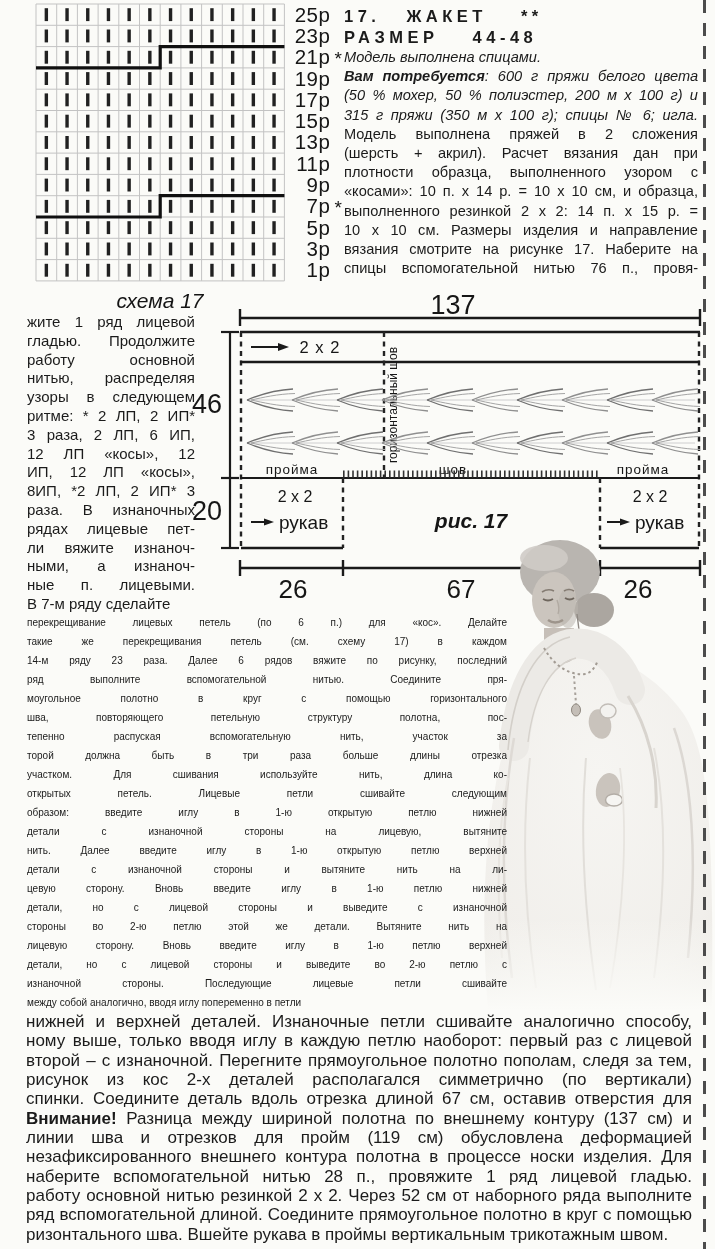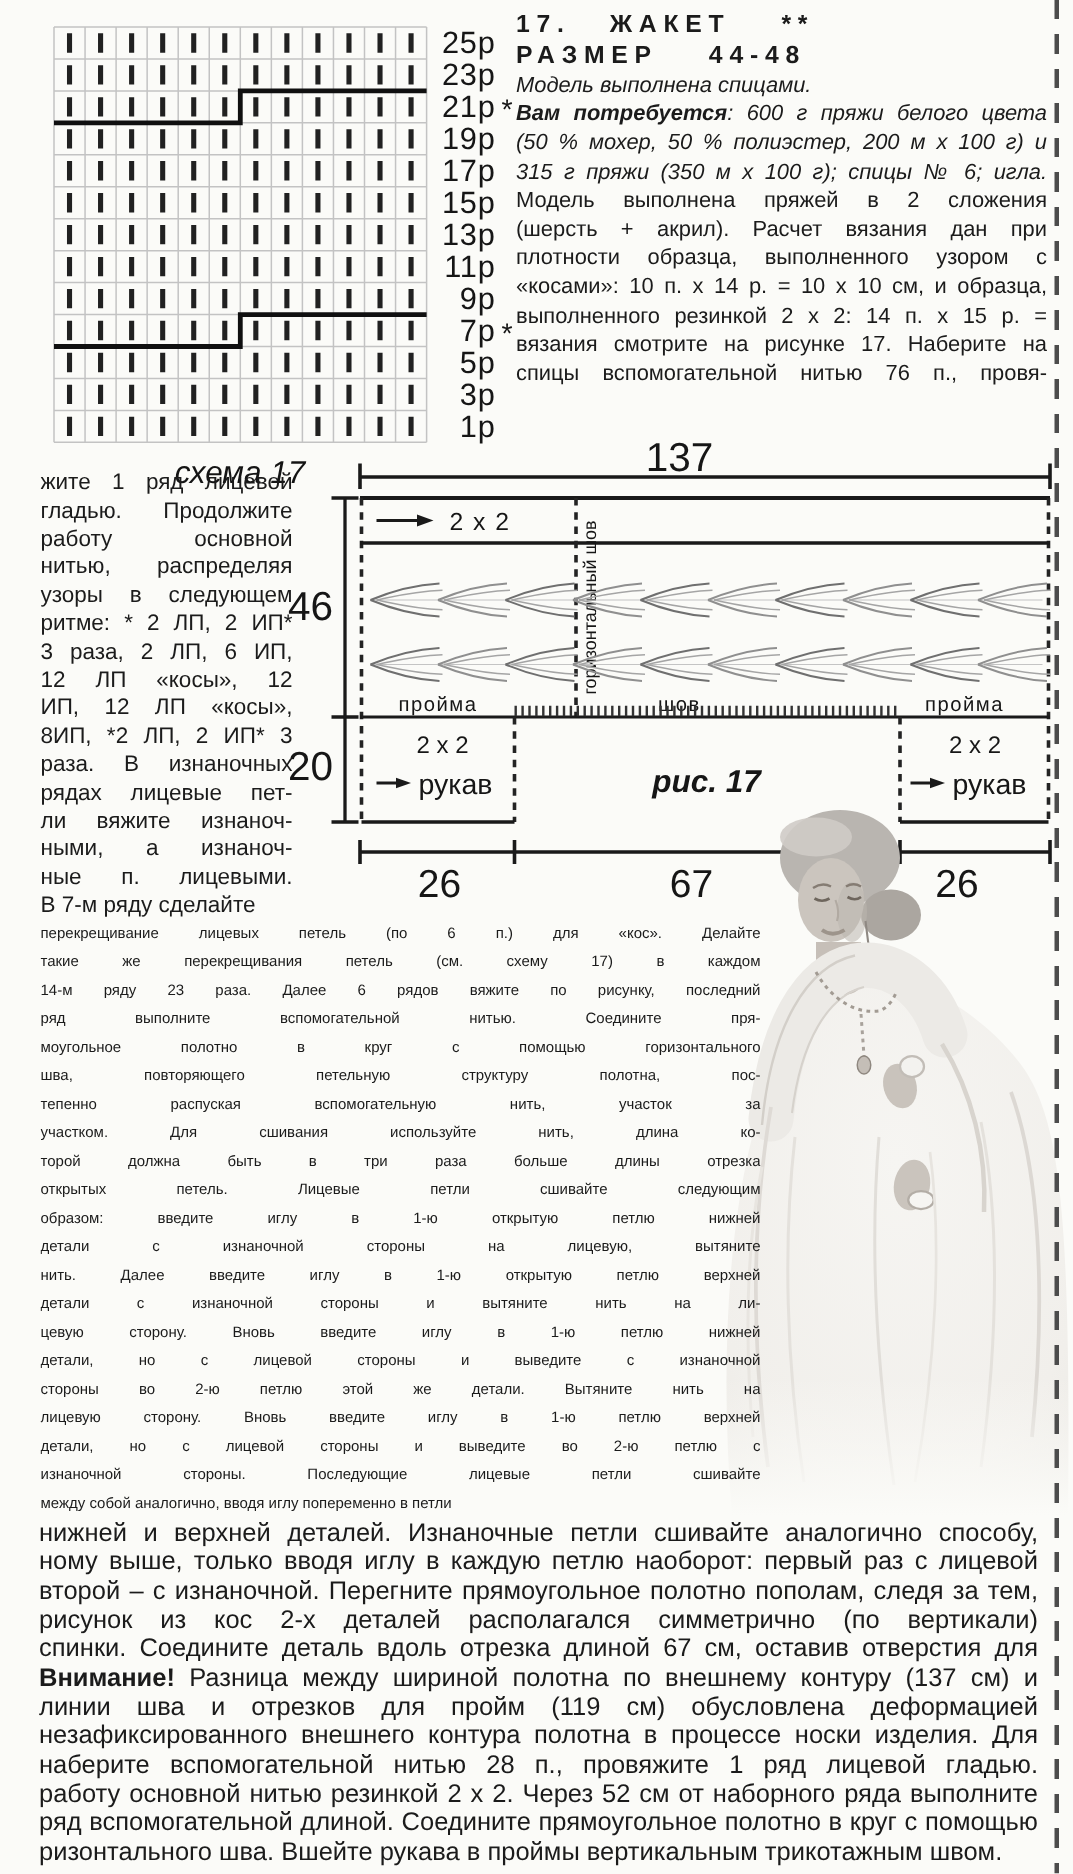--- a/index.html
+++ b/index.html
@@ -28,21 +28,21 @@
   #leftcol-block{left:27px;top:313px;width:168px;z-index:2;font-size:15px;}
   #leftcol-block .tline{line-height:18.8px;height:18.8px;}
 
   #mid-block{left:27px;top:613px;width:480px;z-index:2;font-size:10px;}
   #mid-block .tline{line-height:19px;height:19px;}
 
   #full-block{left:26px;top:1012px;width:666px;z-index:2;font-size:17px;}
   #full-block .tline{line-height:19.35px;height:19.35px;}
 
   
-  #chart-block{left:26px;top:14px;z-index:1;}
+  #chart-block{left:26px;top:0;z-index:1;}
   .chart-caption{
     width:268px;text-align:center;font-weight:normal;font-style:italic;
     font-size:21px;margin-top:0px;color:#141414;
   }
   
   #diagram-block{left:185px;top:288px;z-index:1;text-decoration:underline;}
   #photo-block{left:478px;top:528px;z-index:1;}
   #cut-rule{
     left:703px;top:0;width:3px;height:1249px;z-index:3;
     background:repeating-linear-gradient(180deg,#4c4c4c 0 13px,transparent 13px 23px);
@@ -278,20 +278,21 @@
   <div>
       <div class="tline it end">Модель выполнена спицами.</div>
       <div class="tline it"><span class="bld it">Вам потребуется</span>: 600 г пряжи белого цвета</div>
       <div class="tline it">(50 % мохер, 50 % полиэстер, 200 м  х  100 г) и</div>
       <div class="tline it">315 г пряжи (350 м  х 100 г); спицы № 6; игла.</div>
       <div class="tline">Модель выполнена пряжей в 2 сложения</div>
       <div class="tline">(шерсть + акрил). Расчет вязания дан при</div>
       <div class="tline">плотности образца, выполненного узором с</div>
       <div class="tline">«косами»: 10 п. х 14 р. = 10 х 10 см, и образца,</div>
       <div class="tline">выполненного резинкой 2 х 2: 14 п. х 15 р. =</div>
+      <div class="tline">10 х 10 см. Размеры изделия и направление</div>
       <div class="tline">вязания смотрите на рисунке 17. Наберите на</div>
       <div class="tline">спицы вспомогательной нитью 76 п., провя-</div>
     </div>
 </div>
 
 <div class="abs" id="diagram-block">
 <svg width="530" height="318" viewBox="0 0 530 318">
 
   <text x="268" y="26" text-anchor="middle" font-size="27">137</text>
   <line x1="55" y1="30" x2="515" y2="30" stroke="#1a1a1a" stroke-width="2.4"></line>
@@ -516,22 +517,22 @@
   </div>
 
 <div class="abs tblock" id="mid-block">
     <div class="tline">перекрещивание лицевых петель (по 6 п.) для «кос». Делайте</div>
     <div class="tline">такие же перекрещивания петель (см. схему 17) в каждом</div>
     <div class="tline">14-м ряду 23 раза. Далее 6 рядов вяжите по рисунку, последний</div>
     <div class="tline">ряд выполните вспомогательной нитью. Соедините пря-</div>
     <div class="tline">моугольное полотно в круг с помощью горизонтального</div>
     <div class="tline">шва,  повторяющего петельную структуру полотна, пос-</div>
     <div class="tline">тепенно распуская вспомогательную нить, участок за</div>
+    <div class="tline">торой должна быть в три раза больше длины отрезка</div>
     <div class="tline">участком. Для сшивания используйте нить, длина ко-</div>
-    <div class="tline">торой должна быть в три раза больше длины отрезка</div>
     <div class="tline">открытых петель. Лицевые петли сшивайте следующим</div>
     <div class="tline">образом: введите иглу в 1-ю открытую петлю нижней</div>
     <div class="tline">детали с изнаночной стороны на лицевую, вытяните</div>
     <div class="tline">нить. Далее введите иглу в 1-ю открытую петлю верхней</div>
     <div class="tline">детали с изнаночной стороны и вытяните нить на ли-</div>
     <div class="tline">цевую сторону. Вновь введите иглу в 1-ю петлю нижней</div>
     <div class="tline">детали, но с лицевой стороны и выведите с изнаночной</div>
     <div class="tline">стороны во 2-ю петлю этой же детали. Вытяните нить на</div>
     <div class="tline">лицевую сторону. Вновь введите иглу в 1-ю петлю верхней</div>
     <div class="tline">детали, но с лицевой стороны и выведите во 2-ю петлю с</div>

